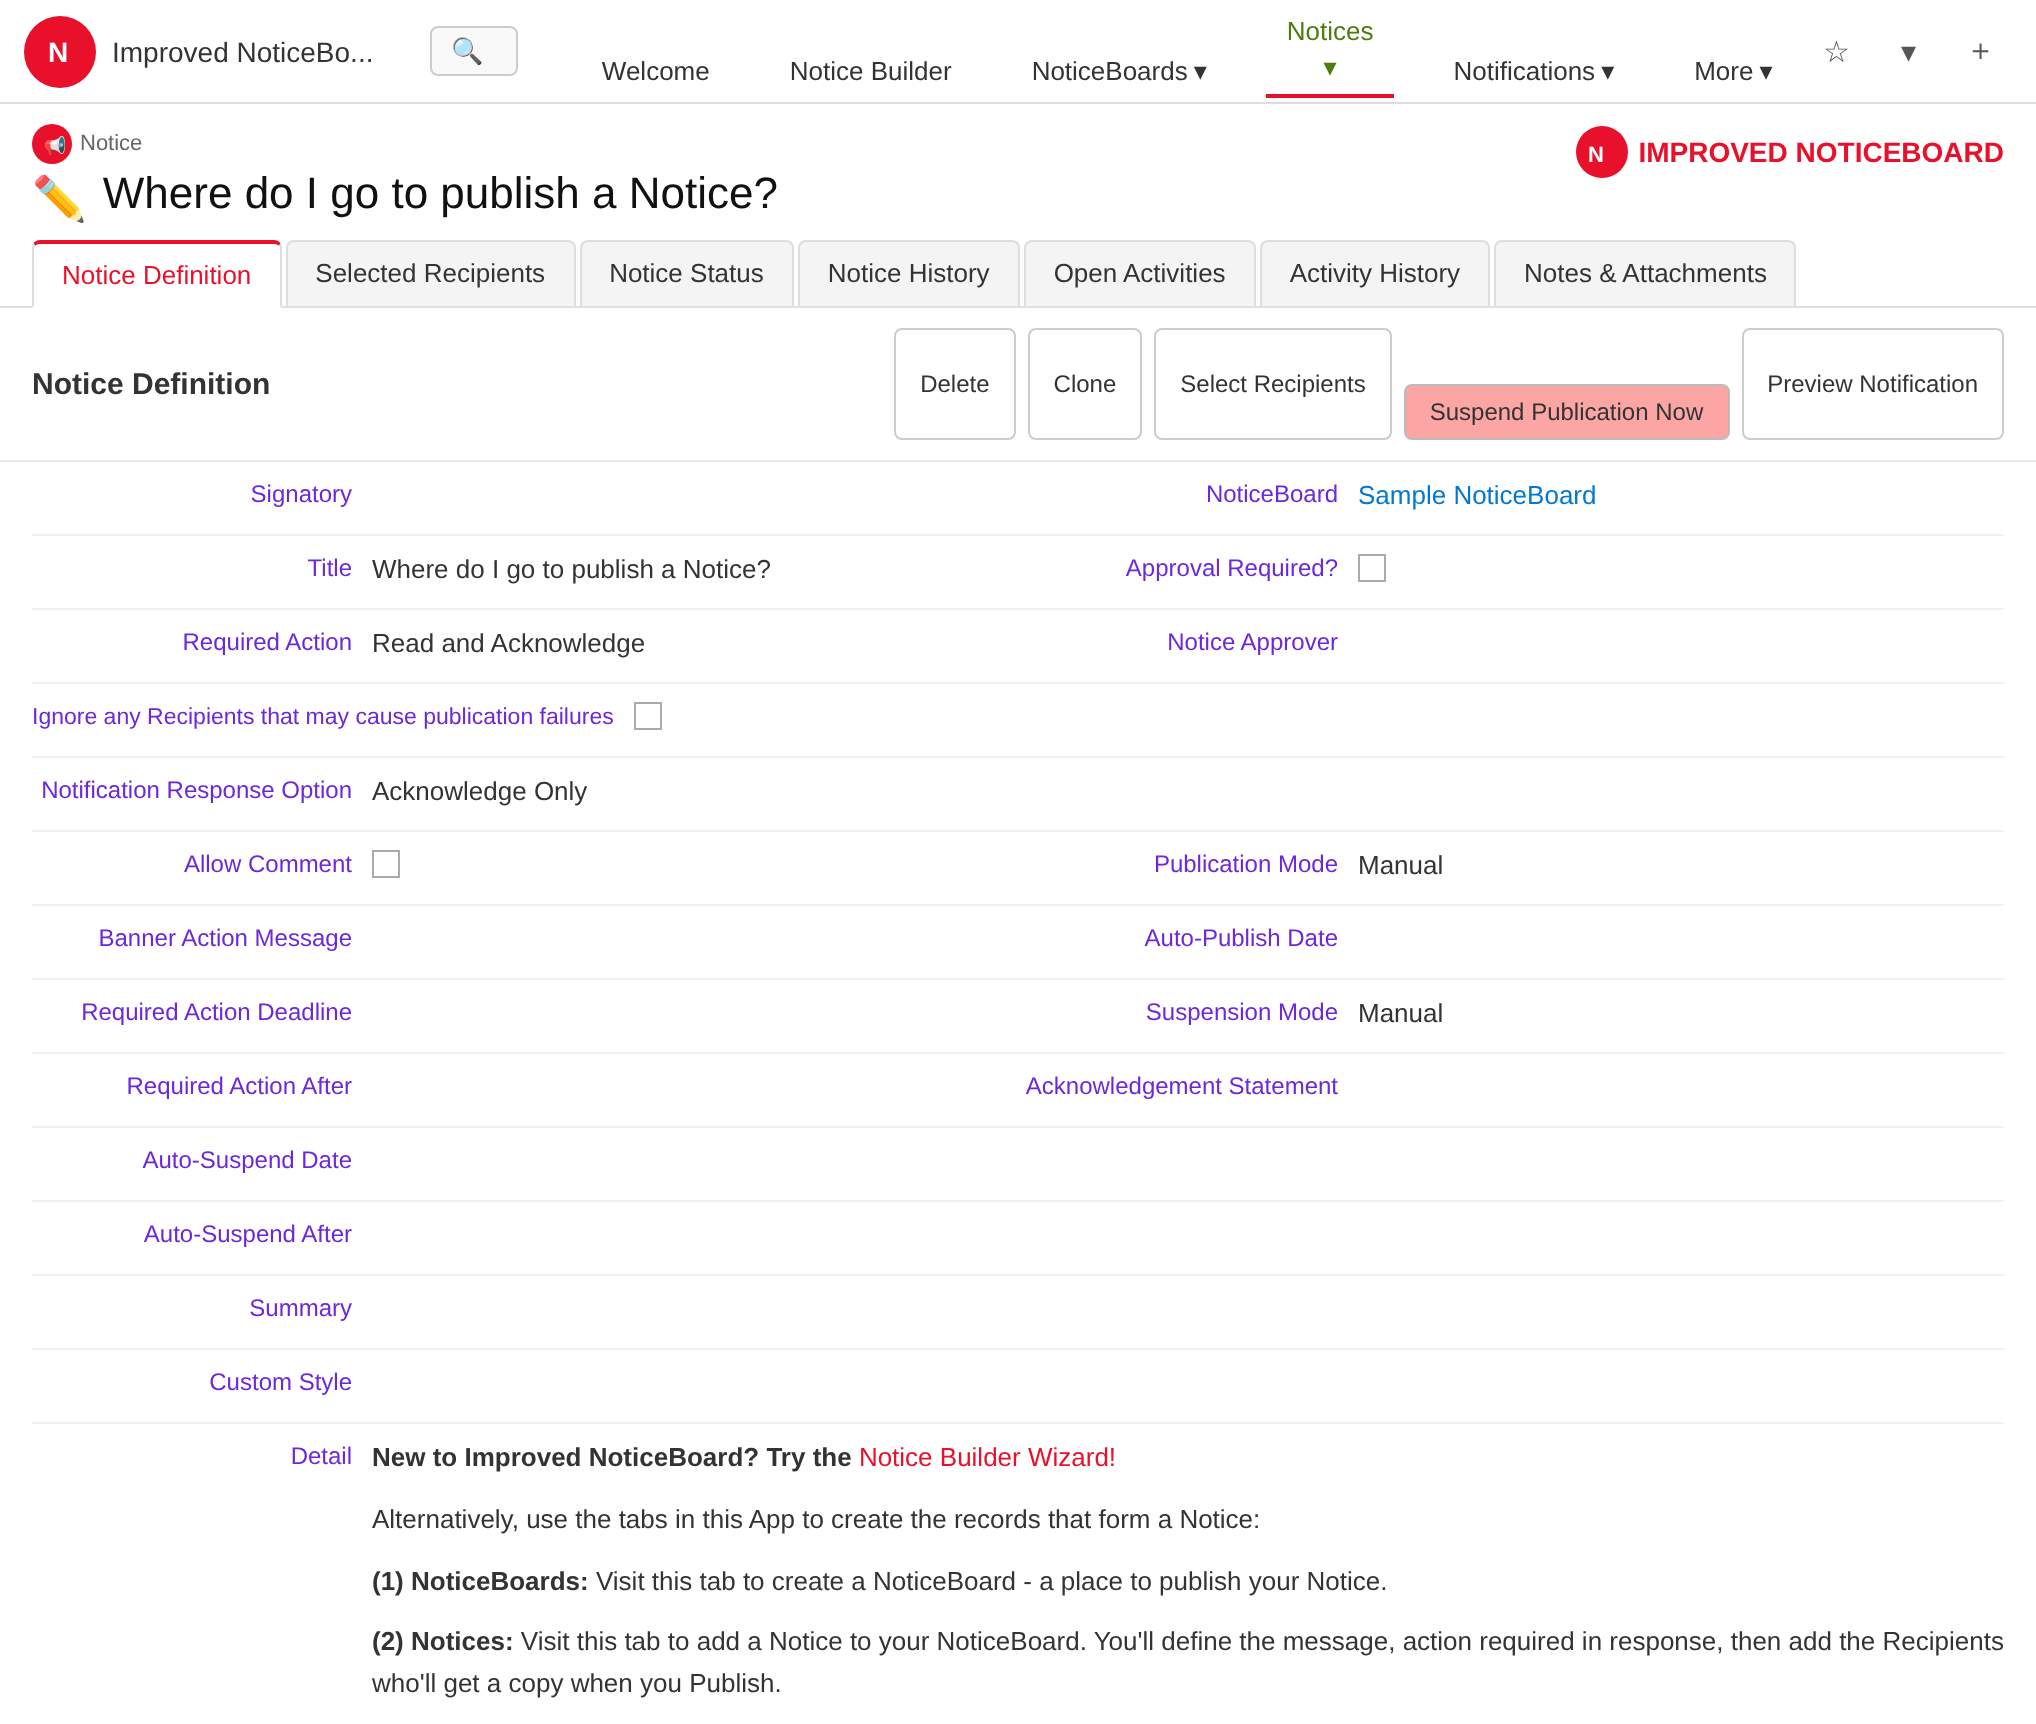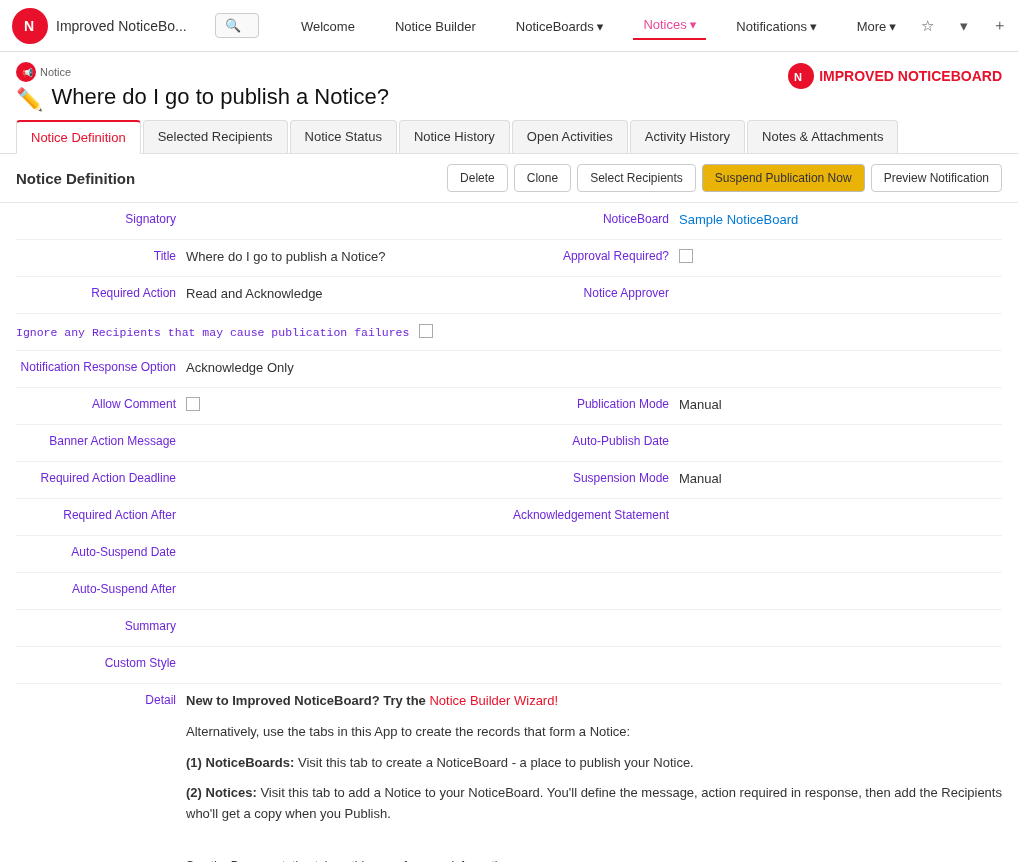--- a/index.html
+++ b/index.html
@@ -51,21 +51,21 @@
       display: flex; align-items: center; justify-content: space-between;
       padding: 10px 16px; border-bottom: 1px solid #e8e8e8;
       background: #fff;
     }
     .section-title { font-size: 15px; font-weight: 600; color: #333; }
     .action-buttons { display: flex; gap: 6px; }
     .btn {
       padding: 6px 12px; border: 1px solid #ccc; background: #fff; border-radius: 4px;
       font-size: 12px; cursor: pointer; color: #333; white-space: nowrap;
     }
-    .btn-suspend { background: #eab308; border-color: #bbb; }
+    .btn-suspend { background: #fca5a5; border-color: #bbb; margin-top: 28px; }
 
     
     .form-section { padding: 0 16px; }
     .form-row {
       display: grid; grid-template-columns: 1fr 1fr;
       border-bottom: 1px solid #f0f0f0;
     }
     .form-row:last-child { border-bottom: none; }
     .field-group { display: flex; align-items: flex-start; padding: 7px 0; min-height: 36px; }
     .field-label {
@@ -106,21 +106,21 @@
     <input type="text" placeholder="Search..." style="">
   </div>
 
   <nav class="nav-links">
     <a class="nav-link">Welcome</a>
     <a class="nav-link">Notice Builder</a>
     <a class="nav-link">
       <span>NoticeBoards</span>
       <span>▾</span>
     </a>
-    <a class="nav-link active" style="color:#ec4899; border-bottom:2px solid #e8102a; border-radius:0;">
+    <a class="nav-link active" style="color:#4d7c0f; border-bottom:2px solid #e8102a; border-radius:0;flex-direction:column;">
       <span>Notices</span>
       <span>▾</span>
     </a>
     <a class="nav-link">
       <span>Notifications</span>
       <span>▾</span>
     </a>
     <a class="nav-link">
       <span>More</span>
       <span>▾</span>
@@ -220,21 +220,21 @@
           <span class="field-label">Required Action</span>
           <span class="field-value">Read and Acknowledge</span>
         </div>
         <div class="field-group">
           <span class="field-label">Notice Approver</span>
           <span class="field-value"></span>
         </div>
       </div>
 
       <div class="form-row">
-        <div class="field-group" style="grid-column: 1; align-items: center; font-family: Liberation Mono, monospace;">
+        <div class="field-group" style="grid-column: 1; align-items: flex-start;">
           <span class="field-label" style="font-size:11.5px; line-height:1.4;">Ignore any Recipients that may cause publication failures</span>
           <span class="field-value">
             <span class="checkbox-placeholder"></span>
           </span>
         </div>
         <div class="field-group"></div>
       </div>
 
       <div class="form-row">
         <div class="field-group" style="grid-column: 1 / -1;">

